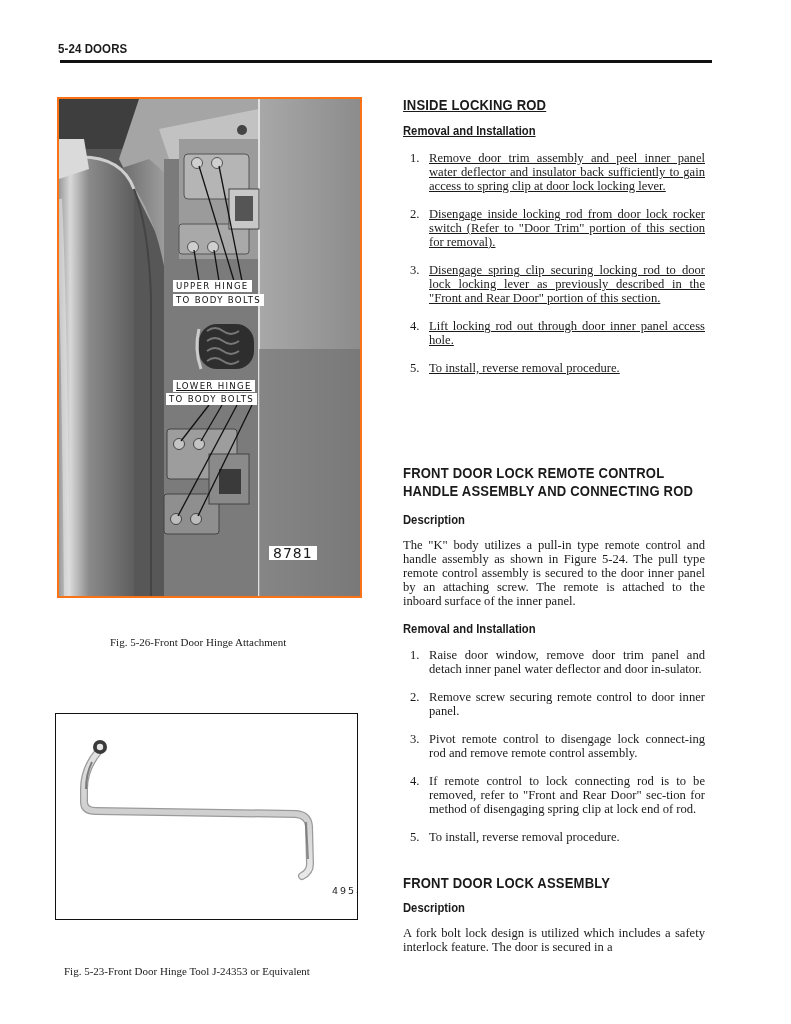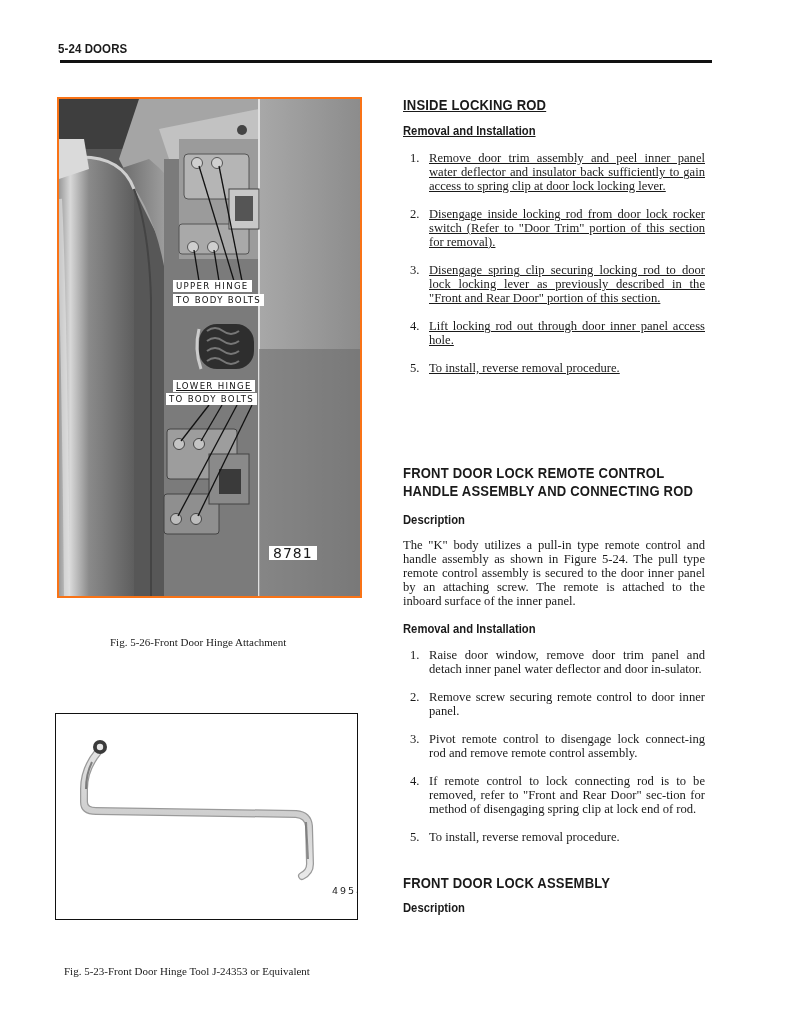--- a/index.html
+++ b/index.html
@@ -170,13 +170,14 @@
     <p class="step" style="margin-top:14px;"><span class="num">2.</span><span>Remove screw securing remote control to door inner panel.</span></p>
     <p class="step" style="margin-top:14px;"><span class="num">3.</span><span>Pivot remote control to disengage lock connect-ing rod and remove remote control assembly.</span></p>
     <p class="step" style="margin-top:14px;"><span class="num">4.</span><span>If remote control to lock connecting rod is to be removed, refer to "Front and Rear Door" sec-tion for method of disengaging spring clip at lock end of rod.</span></p>
     <p class="step" style="margin-top:14px;"><span class="num">5.</span><span>To install, reverse removal procedure.</span></p>
   </div>
 </div>
 
 <div class="col" style="top:874px;">
   <h1 class="h1">FRONT DOOR LOCK ASSEMBLY</h1>
   <h2 class="h2" style="margin-top:9px;">Description</h2>
+  <p class="para" style="margin-top:10px;">A fork bolt lock design is utilized which includes a safety interlock feature. The door is secured in a</p>
 </div>
 
 </body></html>

